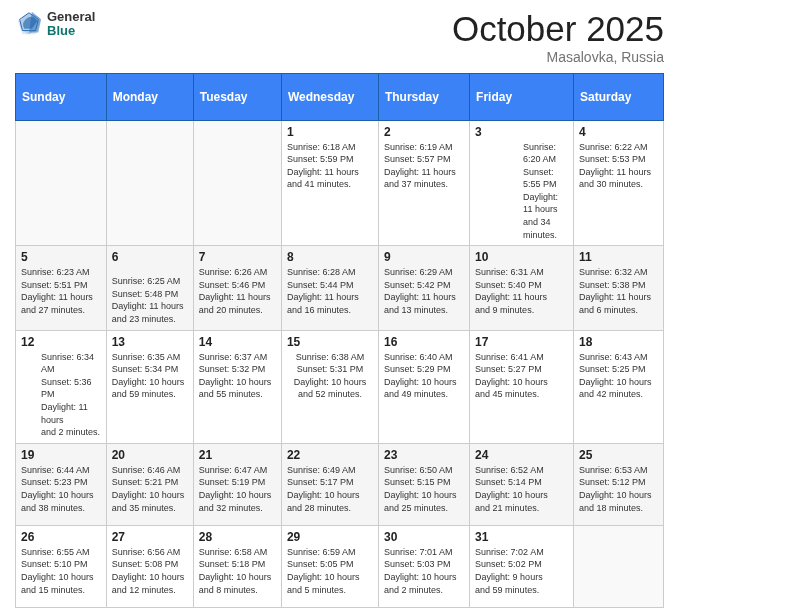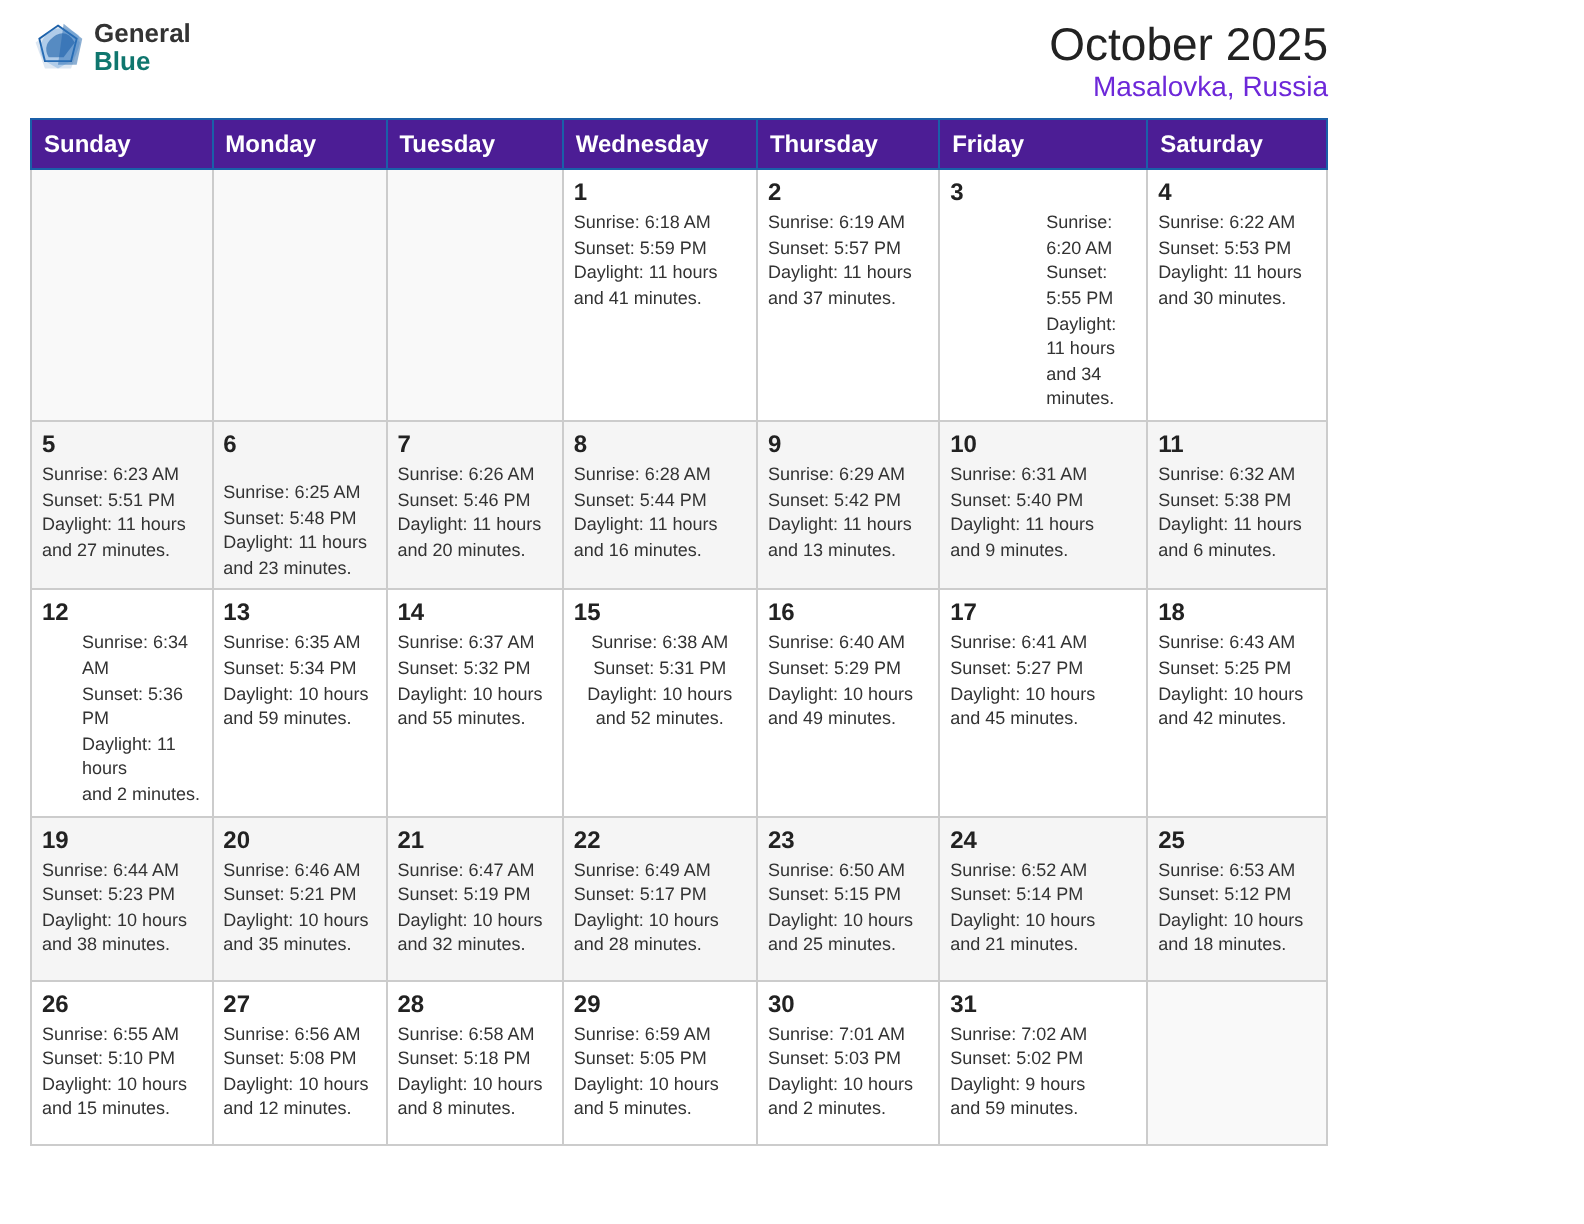--- a/index.html
+++ b/index.html
@@ -36,39 +36,39 @@
     .logo-general { color: #333; }
     .logo-blue { color: #0f766e; }
     .logo-icon {
       width: 28px;
       height: 28px;
     }
     .title-block {
       text-align: right;
     }
     .month-title {
-      font-size: 23px;
+      font-size: 35px;
       font-weight: 300;
       color: #222;
       line-height: 1.1;
     }
     .subtitle {
       font-size: 14px;
-      color: #6d28d9;
+      color: #737373;
     }
     .calendar {
       width: 100%;
       border-collapse: collapse;
       border: 1px solid #ccc;
     }
     .calendar th {
-      background: #4c1d95;
+      background: #3b82f6;
       color: #fff;
       text-align: left;
-      padding: 5px 6px;
+      padding: 16px 6px;
       font-size: 12px;
       font-weight: bold;
       border: 1px solid #1a5fa8;
     }
     .calendar td {
       border: 1px solid #ccc;
       vertical-align: top;
       padding: 4px 5px;
       width: 113px;
       height: 82px;

